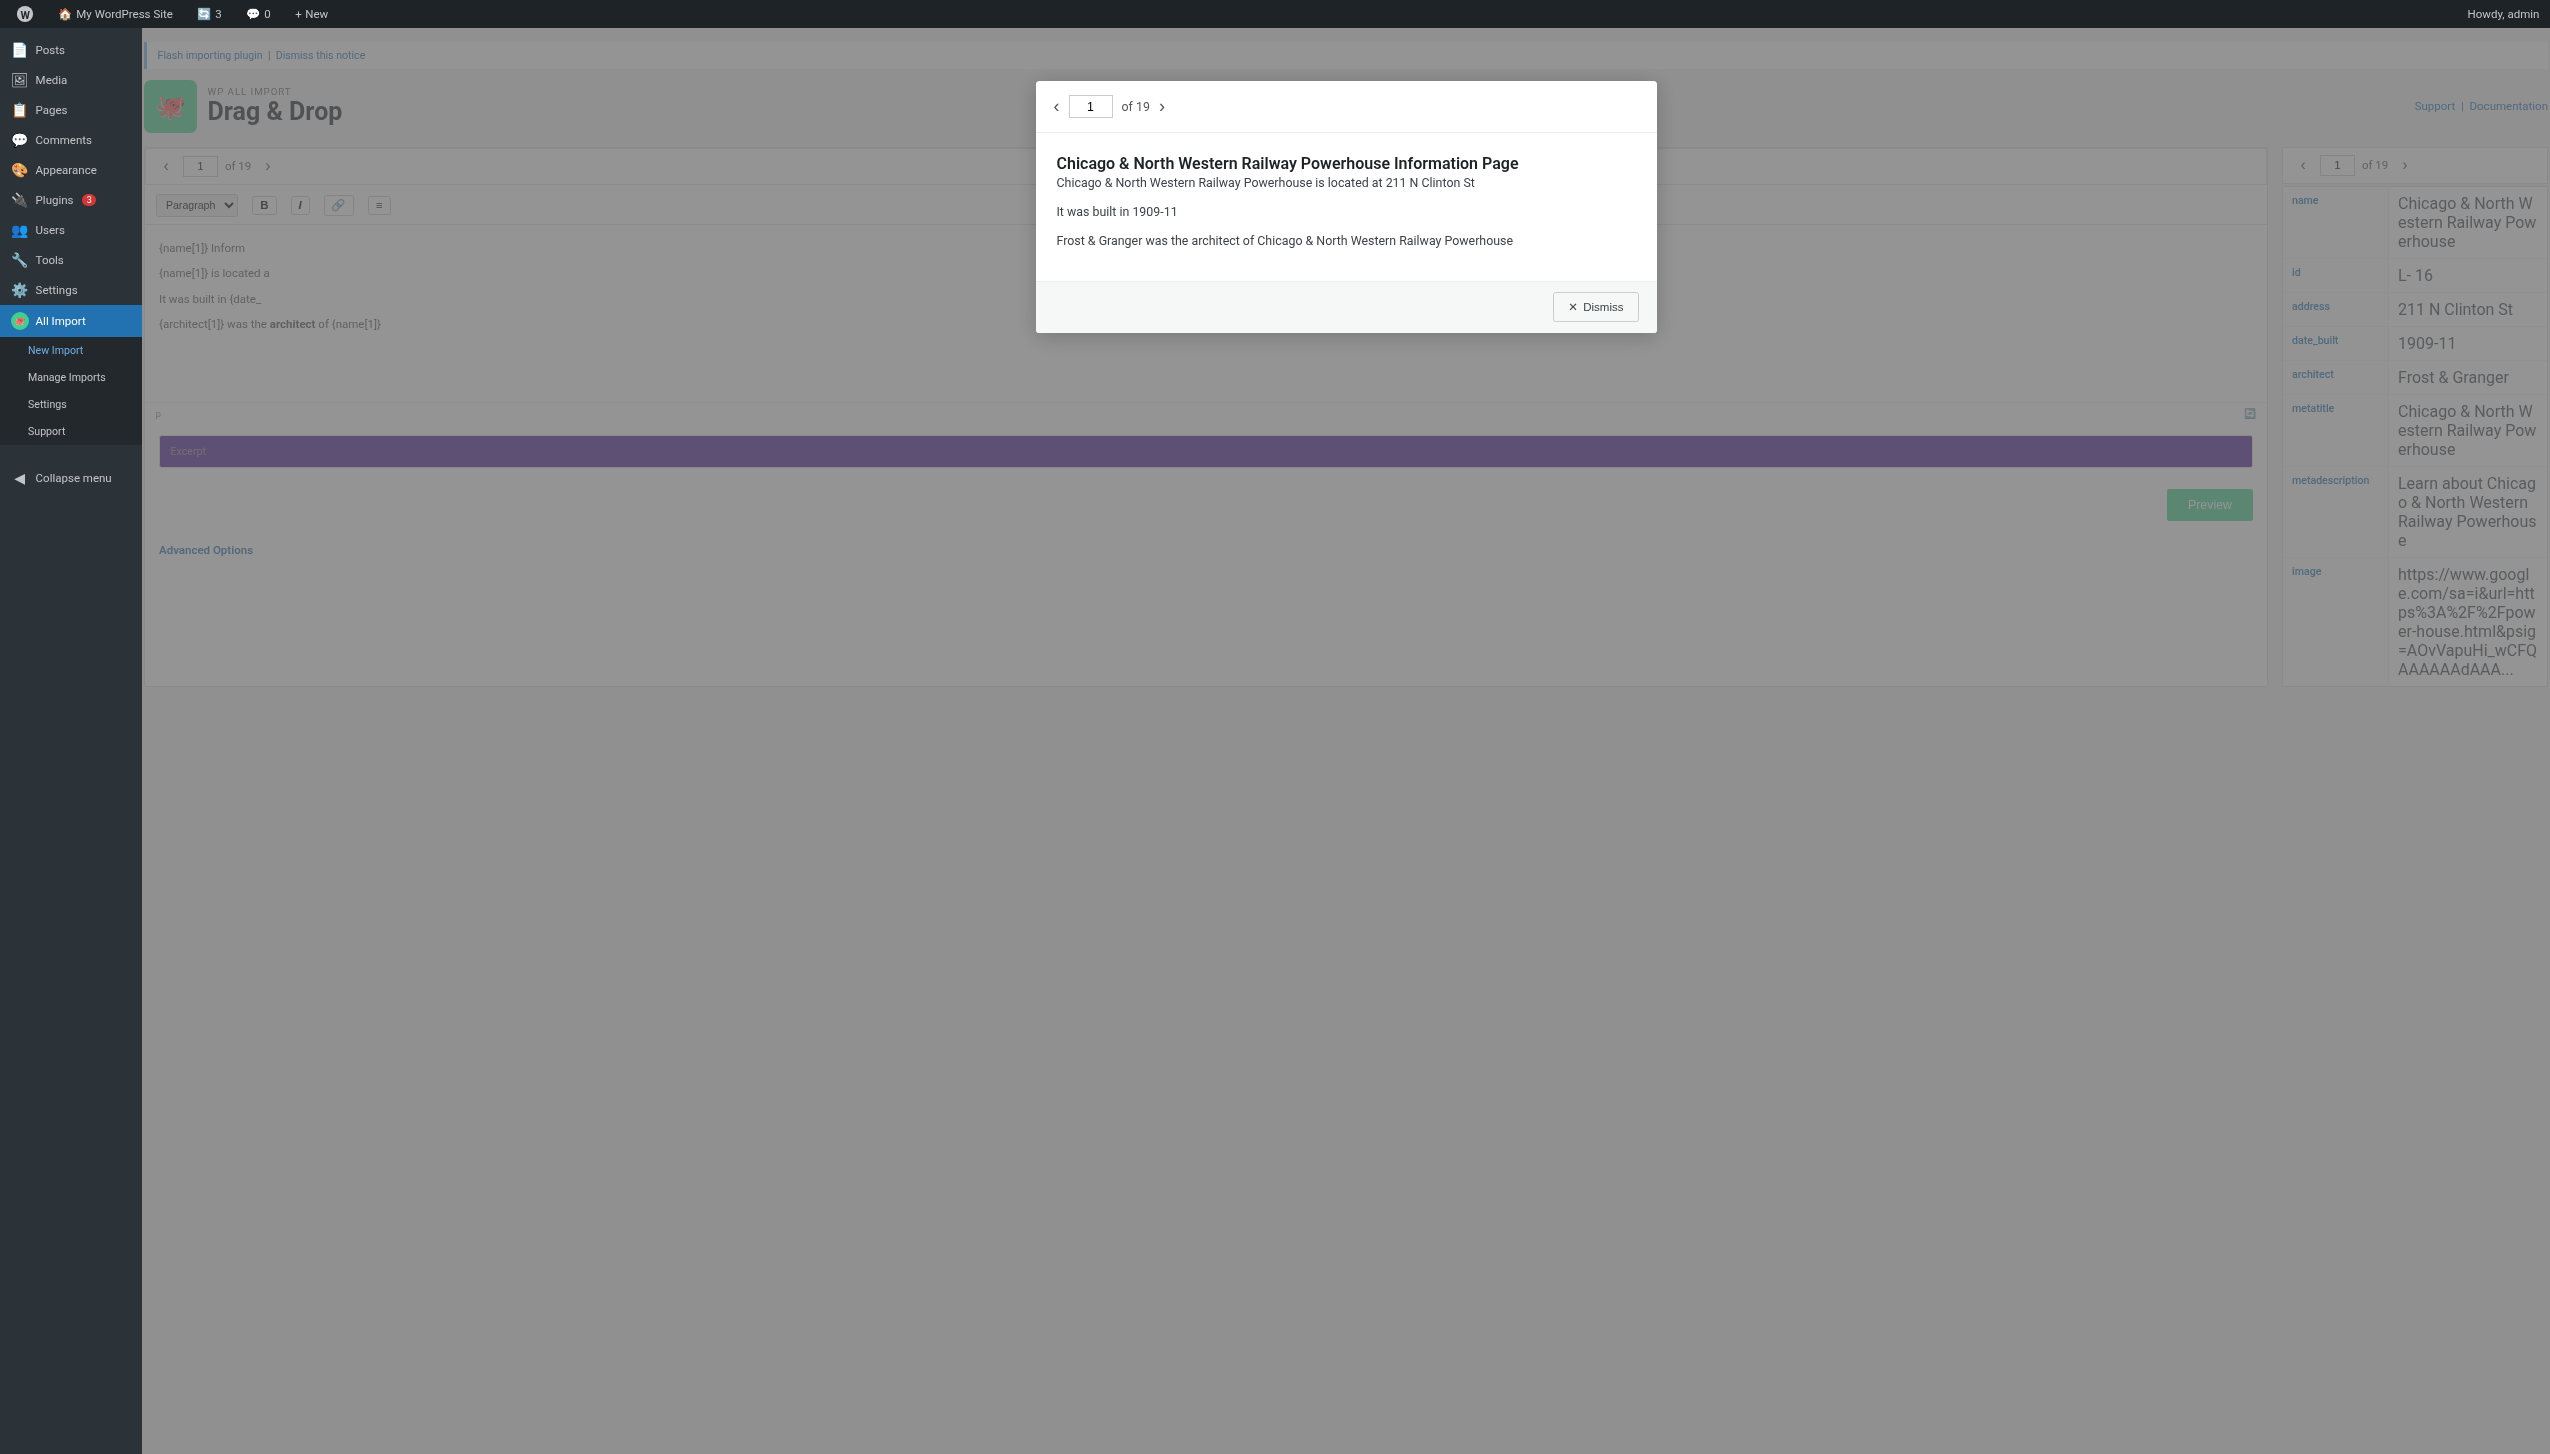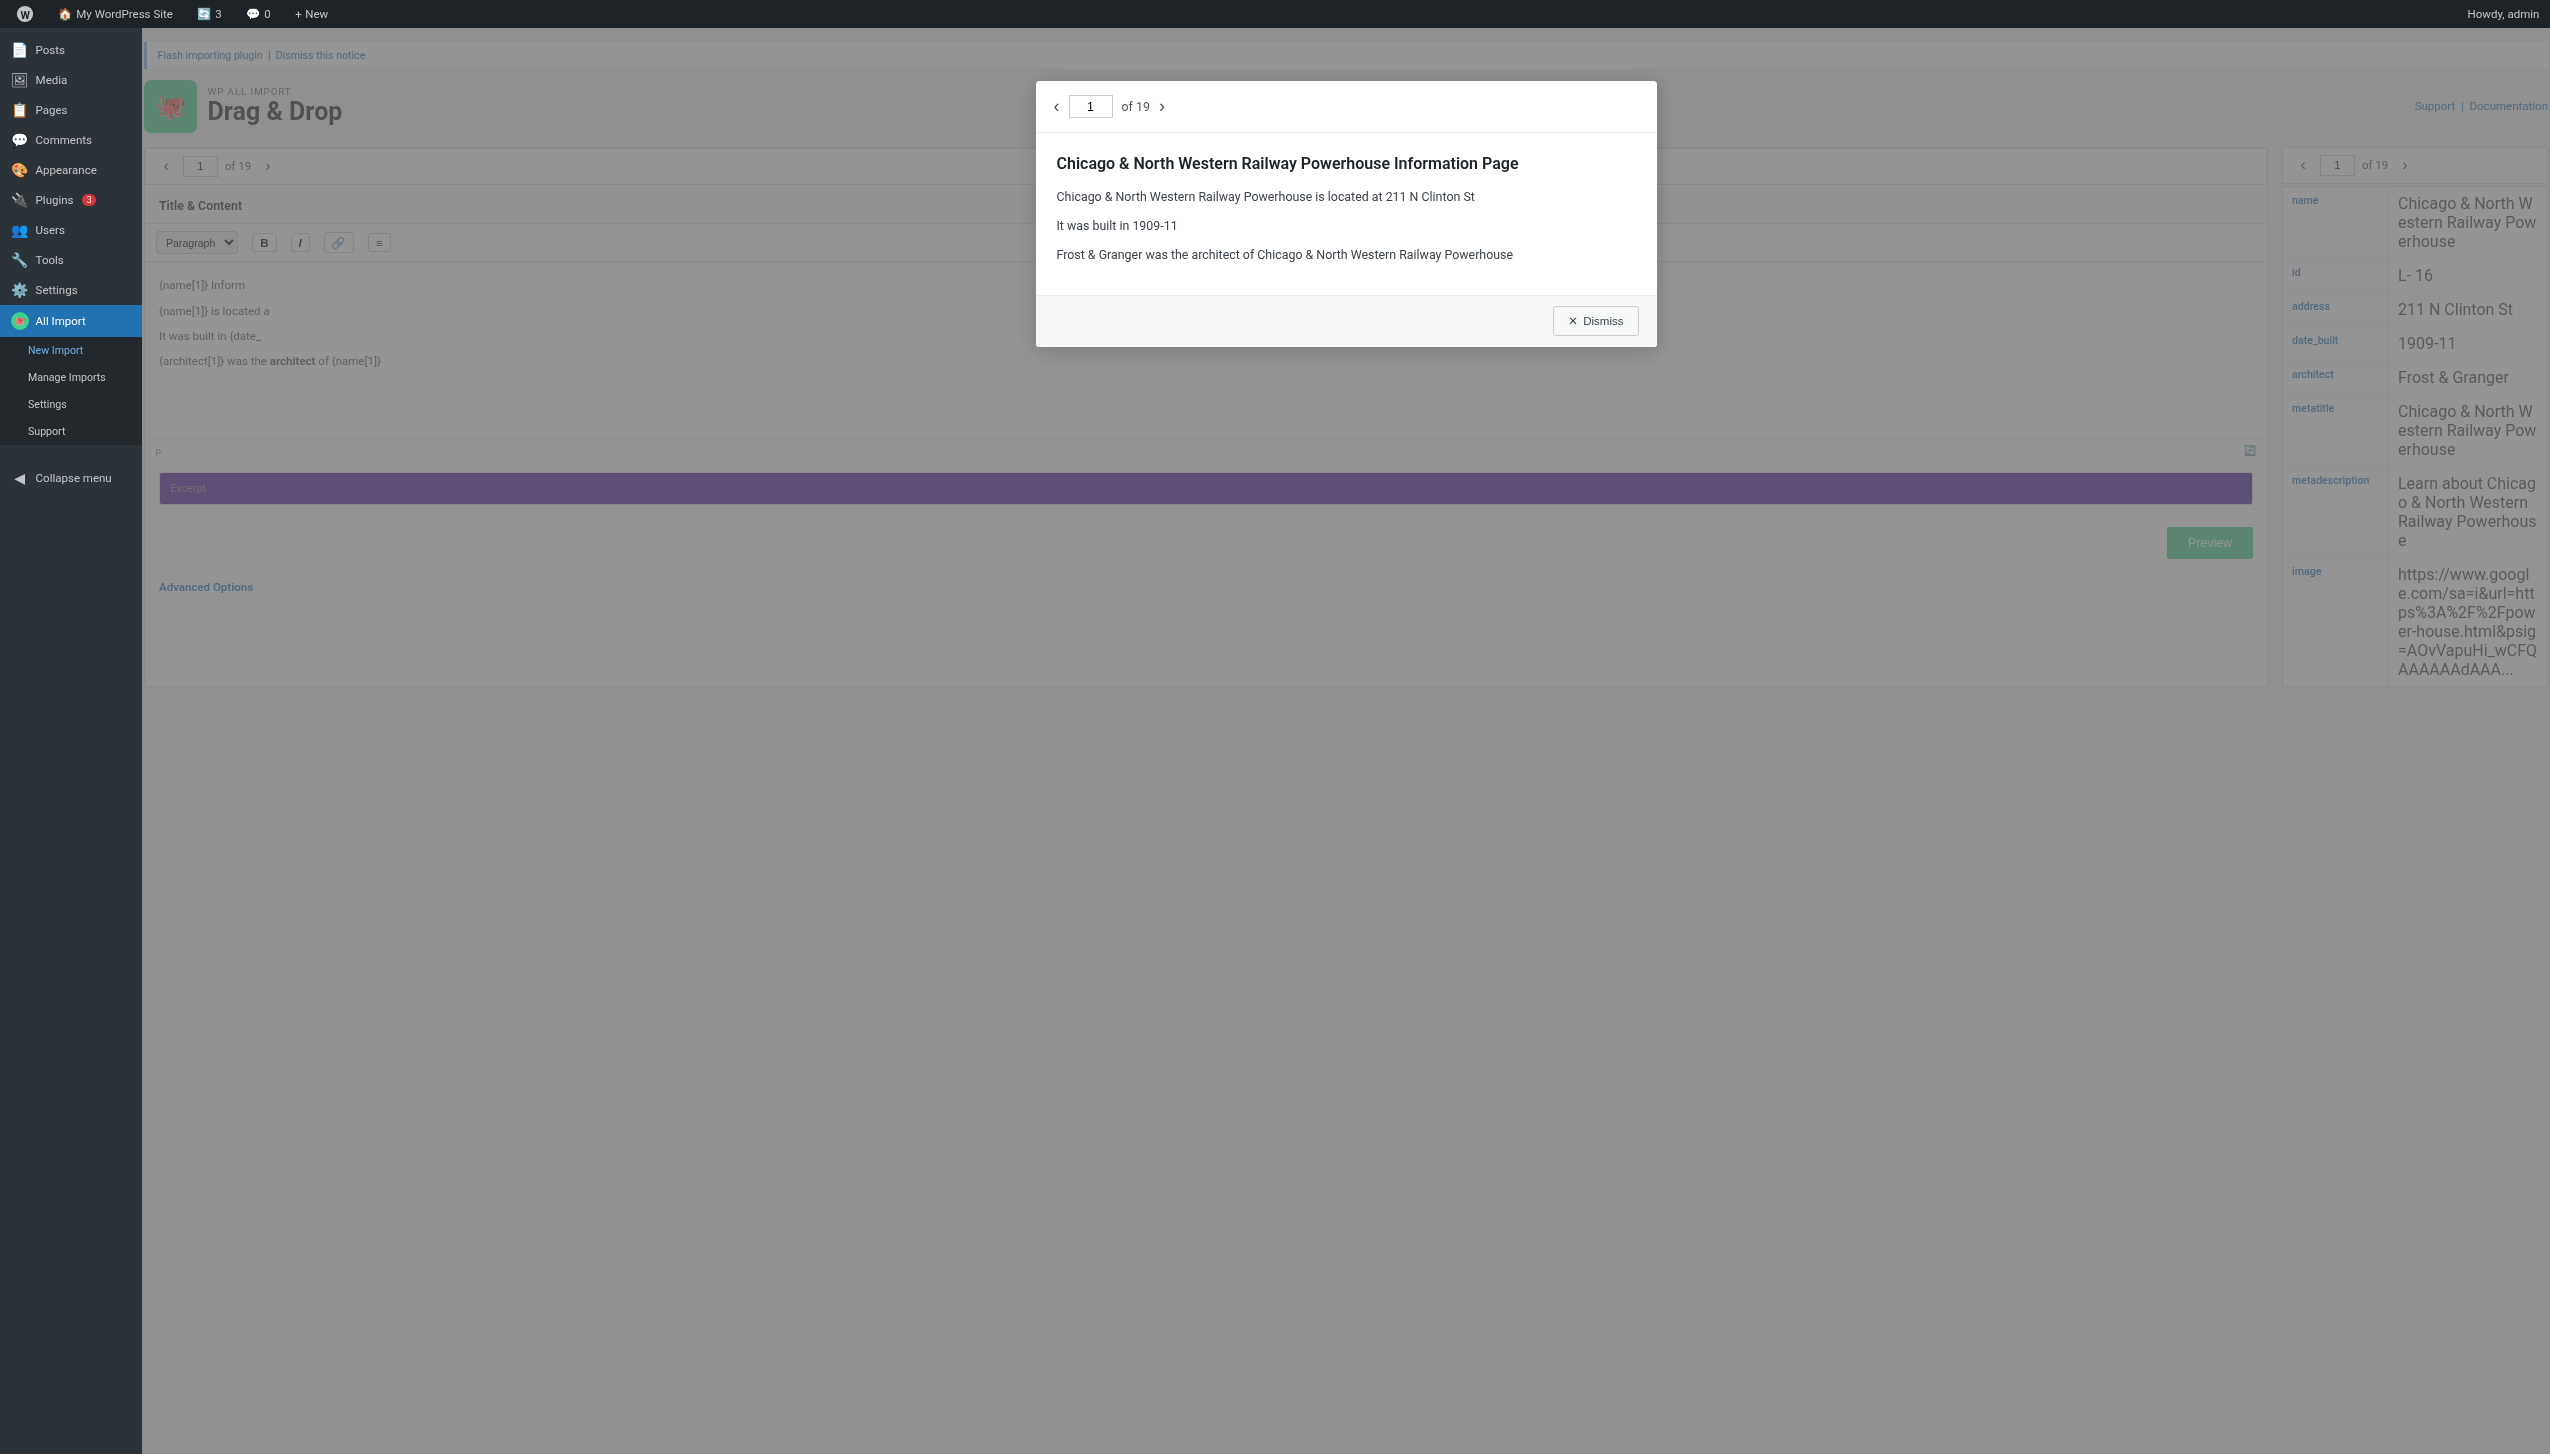--- a/index.html
+++ b/index.html
@@ -316,21 +316,20 @@
     .modal-nav-total { font-size: 12.4px; color: #555; }
     .modal-body {
       padding: 21px;
       flex: 1;
       overflow-y: auto;
     }
     .modal-title {
       font-size: 16px;
       font-weight: 600;
       color: #1d2327;
-      margin-bottom: 14px;
     }
     .modal-para {
       font-size: 12.4px;
       color: #3c434a;
       margin-bottom: 9px;
       line-height: 1.6;
     }
     .modal-footer {
       display: flex;
       justify-content: flex-end;
@@ -475,21 +474,20 @@
 
         <div class="content-area">
 
           <div class="navigation-bar">
             <button class="nav-arrow">‹</button>
             <input class="nav-input" value="1" style="">
             <span class="nav-total">of 19</span>
             <button class="nav-arrow">›</button>
           </div>
 
-          <div class="section-title">Title &amp; Content</div>
 
           <div class="editor-toolbar">
             <select>
               <option>Paragraph</option>
             </select>
             <button class="toolbar-btn">B</button>
             <button class="toolbar-btn"><i>I</i></button>
             <button class="toolbar-btn">🔗</button>
             <button class="toolbar-btn">≡</button>
           </div>

